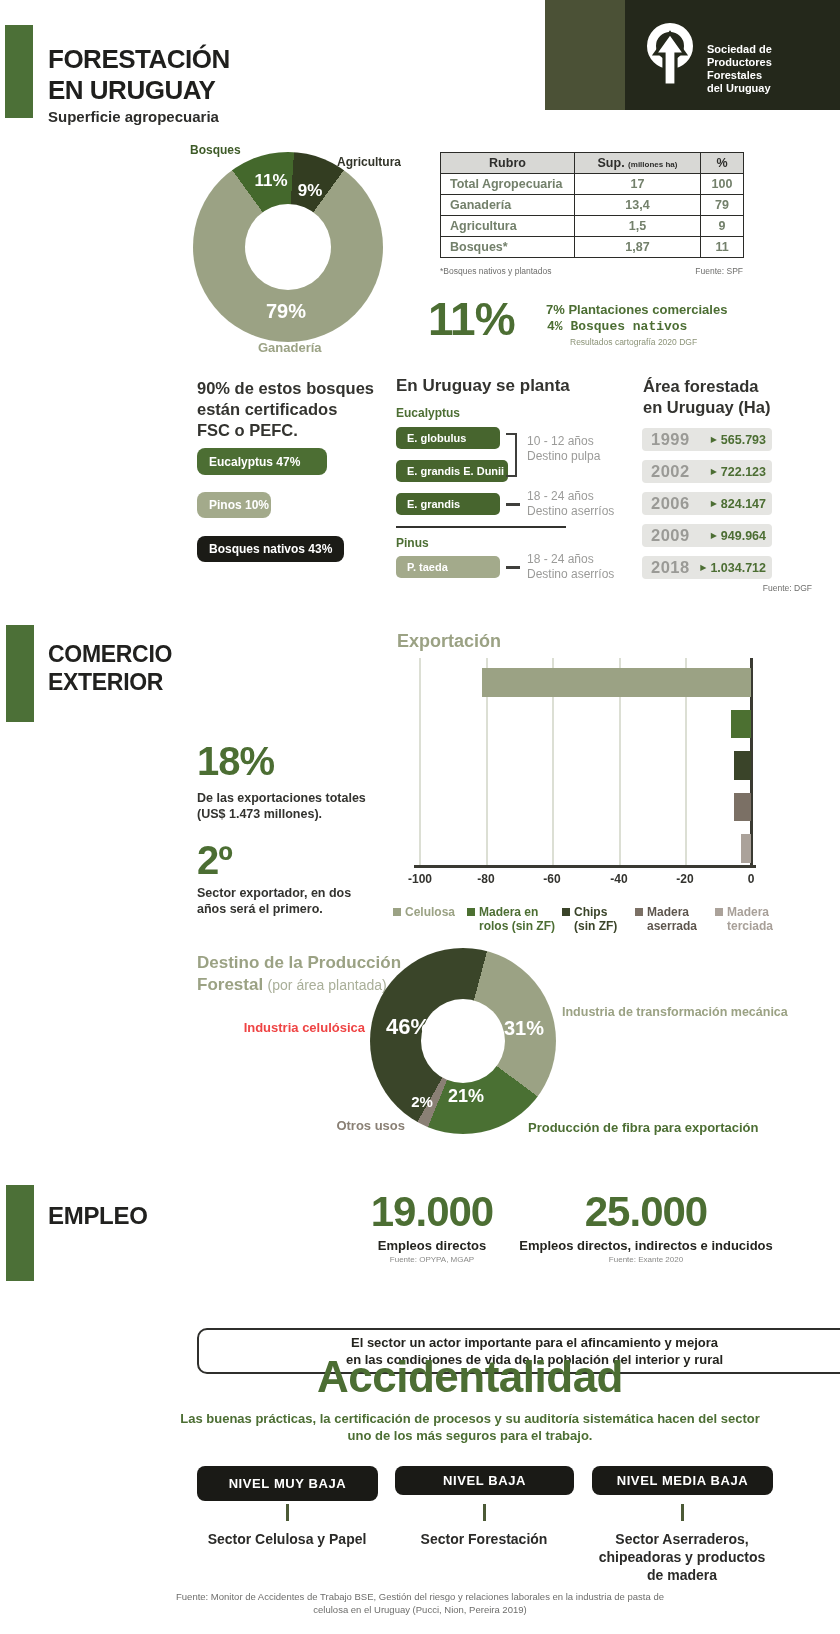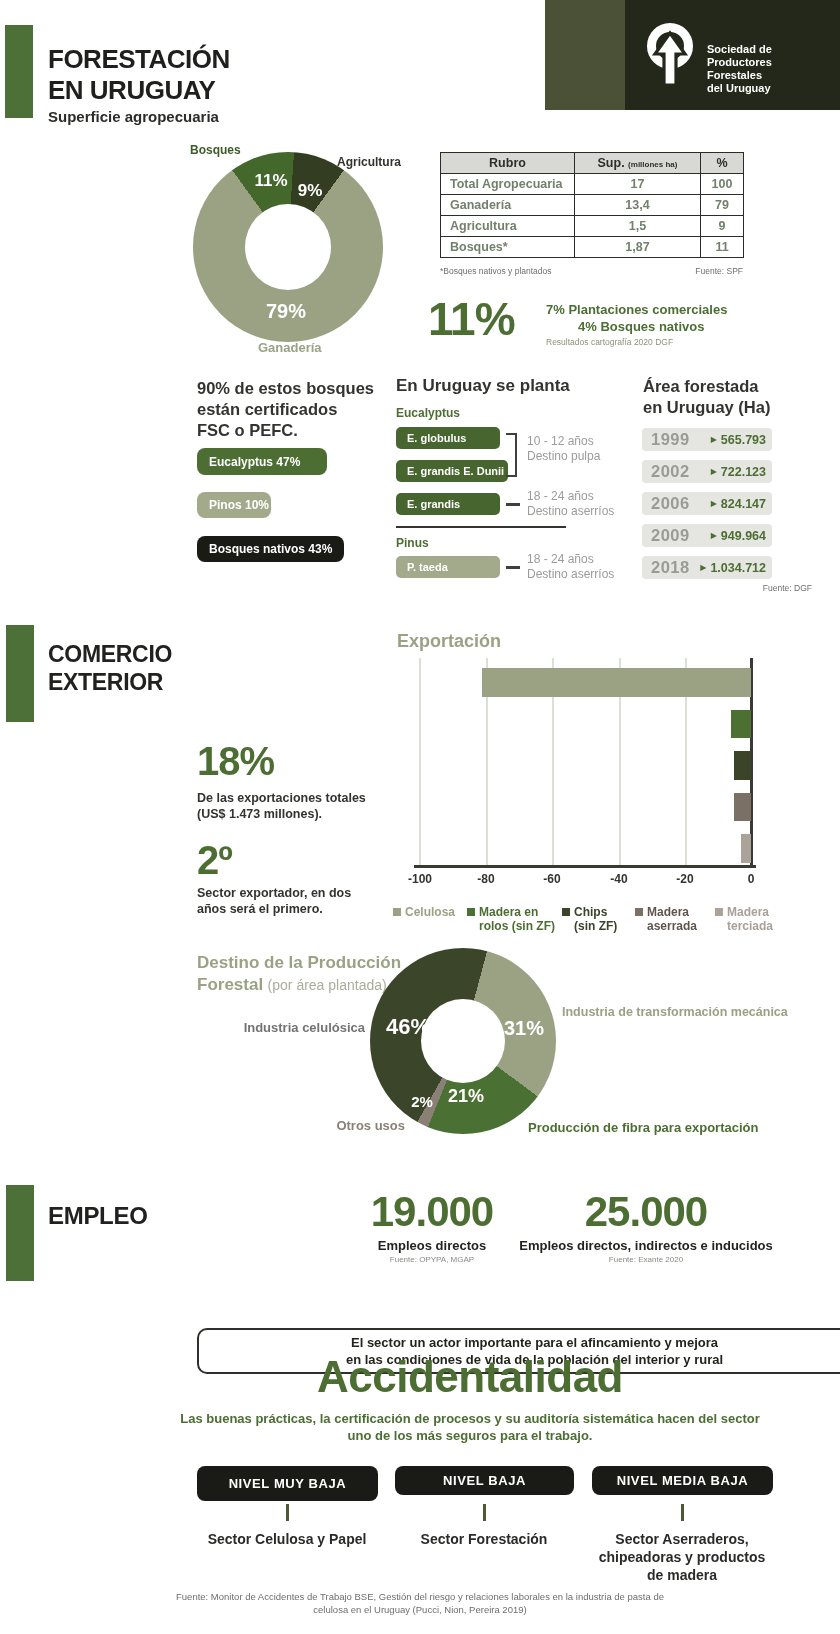--- a/index.html
+++ b/index.html
@@ -131,22 +131,22 @@
       <td>1,87</td>
       <td>11</td>
     </tr>
   </tbody>
     </table>
   <div class="abs small-note" style="left:440px;top:266px;">*Bosques nativos y plantados</div>
   <div class="abs small-note" style="left:600px;top:266px;width:143px;text-align:right;">Fuente: SPF</div>
 
   <div class="abs big-num" style="left:428px;top:292px;font-size:46px;">11%</div>
   <div class="abs accent" style="left:546px;top:302px;font-size:13px;font-weight:bold;">7% Plantaciones comerciales</div>
-  <div class="abs accent" style="left:578px;top:319px;font-size:13px;font-weight:bold;">4% Bosques nativos</div>
-  <div class="abs" style="left:546px;top:337px;font-size:8.5px;color:#8b9377;">Resultados cartografía 2020 DGF</div>
+  <div class="abs accent" style="left:547px;top:319px;font-size:13px;font-weight:bold;font-family:Liberation Mono, monospace;">4% Bosques nativos</div>
+  <div class="abs" style="left:570px;top:337px;font-size:8.5px;color:#8b9377;">Resultados cartografía 2020 DGF</div>
 
   <div class="abs pre sec-head" style="left:197px;top:378px;font-weight:600;">90% de estos bosques
 están certificados
 FSC o PEFC.</div>
   <div class="abs cbar" style="left:197px;top:448px;width:130px;height:27px;background:#4c6e33;">Eucalyptus 47%</div>
   <div class="abs cbar" style="left:197px;top:492px;width:74px;height:26px;background:#a3aa8b;">Pinos 10%</div>
   <div class="abs cbar" style="left:197px;top:536px;width:147px;height:26px;background:#1b1b16;">Bosques nativos 43%</div>
 
   <div class="abs" style="left:396px;top:376px;font-size:17px;font-weight:bold;color:#33332f;">En Uruguay se planta</div>
   <div class="abs grp" style="left:396px;top:406px;">Eucalyptus</div>
@@ -244,21 +244,21 @@
 terciada</div>
 
   <div class="abs" style="left:197px;top:953px;font-size:17px;font-weight:bold;color:#9ba284;">Destino de la Producción</div>
   <div class="abs" style="left:197px;top:975px;">
     <span style="font-size:17px;font-weight:bold;color:#9ba284;">Forestal</span>
     <span style="font-size:14px;color:#a9af99;">(por área plantada)</span>
   </div>
 
   <div class="abs" style="left:180px;top:940px;width:660px;height:210px;">
     <div class="abs donut d2" style="left: 190px; top: 8px; width: 186px; height: 186px; background: conic-gradient(from 15deg, rgb(155, 162, 132) 0deg, rgb(155, 162, 132) 111.6deg, rgb(74, 112, 51) 111.6deg, rgb(74, 112, 51) 187.2deg, rgb(138, 128, 117) 187.2deg, rgb(138, 128, 117) 194.4deg, rgb(58, 69, 41) 194.4deg, rgb(58, 69, 41) 360deg);"></div>
-    <div class="abs plab" style="left:55px;top:80px;width:130px;text-align:right;color:#737373;">Industria celulósica</div>
+    <div class="abs plab" style="left:55px;top:80px;width:130px;text-align:right;color:#ef4444;">Industria celulósica</div>
     <div class="abs plab" style="left:382px;top:65px;width:260px;color:#9ba284;font-size:12.5px;">Industria de transformación mecánica</div>
     <div class="abs plab" style="left:125px;top:178px;width:100px;text-align:right;color:#8a8075;">Otros usos</div>
     <div class="abs plab" style="left:348px;top:180px;width:260px;color:#4c6e33;">Producción de fibra para exportación</div>
     <div class="abs donut-pct" style="left:198px;top:74px;width:60px;font-size:22px;">46%</div>
     <div class="abs donut-pct" style="left:314px;top:77px;width:60px;font-size:20px;">31%</div>
     <div class="abs donut-pct" style="left:256px;top:146px;width:60px;font-size:18px;">21%</div>
     <div class="abs donut-pct" style="left:222px;top:153px;width:40px;font-size:15px;">2%</div>
   </div>
 
   <div class="abs side-bar" style="left:6px;top:1185px;width:28px;height:96px;"></div>

